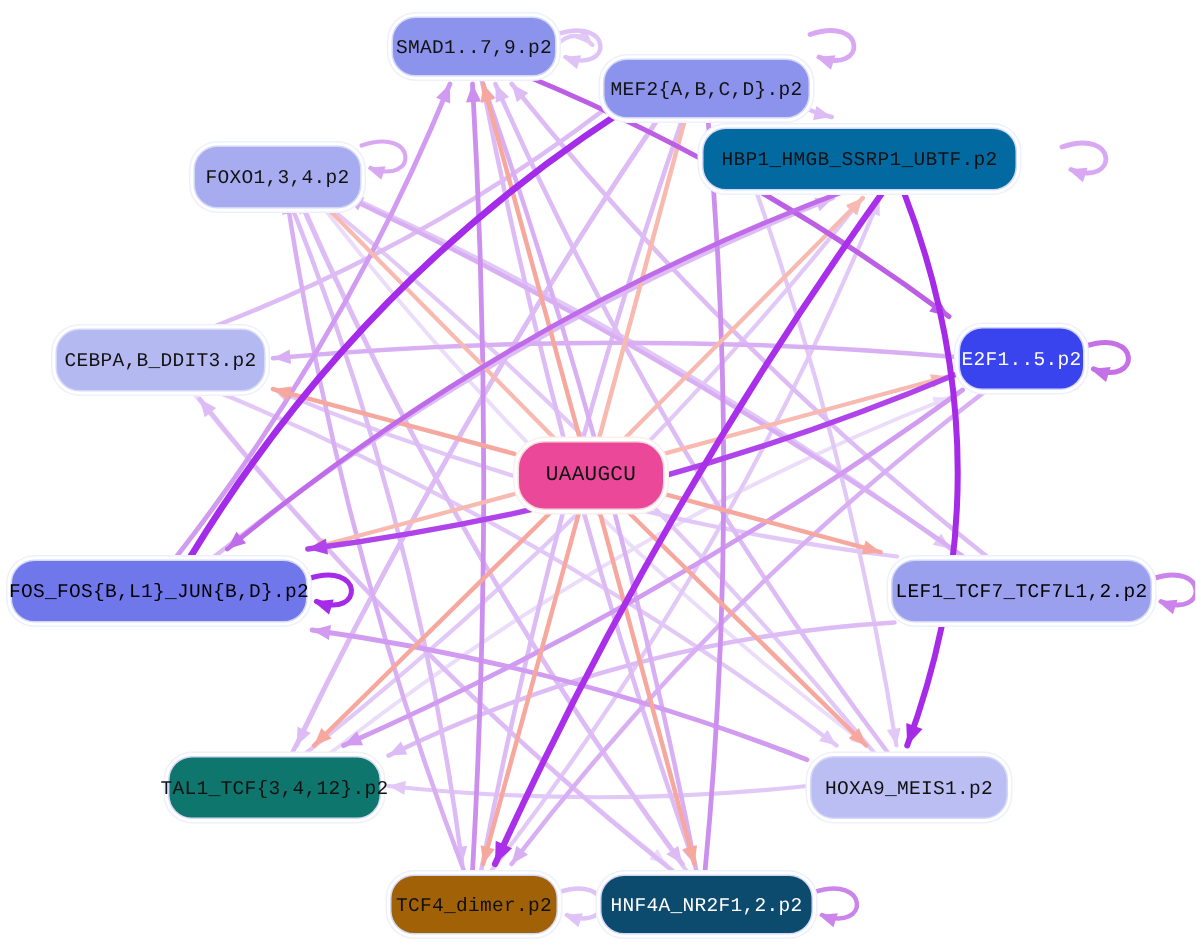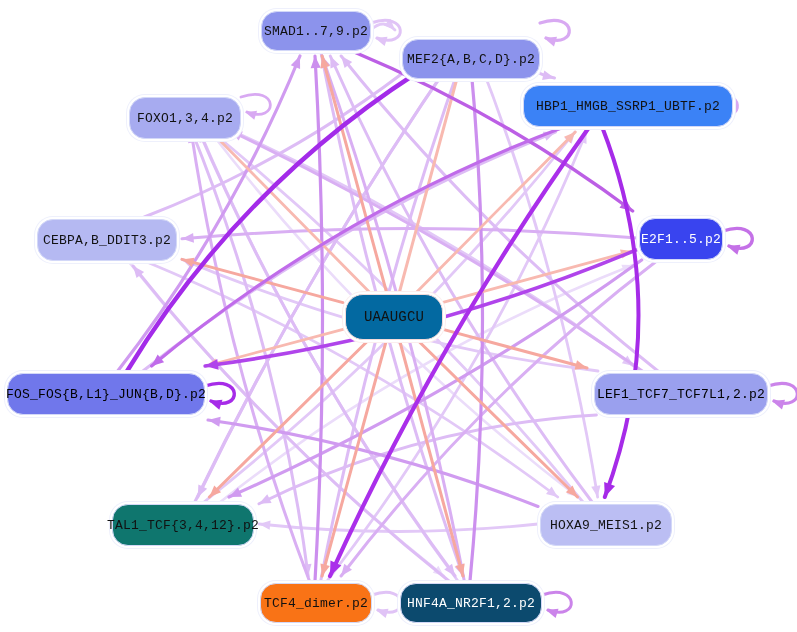--- a/index.html
+++ b/index.html
@@ -143,24 +143,24 @@
       <path d="M772,401 L785.0002559208316,399.7646165644293 L781.9836219502519,409.4178452702844 Z" fill="#CB84EA"></path>
       <path d="M372,595 C410,582 410,622 378,610" fill="none" stroke="#E0C3F6" stroke-width="3" stroke-linecap="round"></path>
       <path d="M376,610 L388.5251635117647,608.8097634673903 L385.618771978648,618.1102163733636 Z" fill="#E0C3F6"></path>
       <path d="M542,595 C580,582 580,622 548,610" fill="none" stroke="#CB84EA" stroke-width="3" stroke-linecap="round"></path>
       <path d="M546,610 L558.5251635117647,608.8097634673903 L555.618771978648,618.1102163733636 Z" fill="#CB84EA"></path>
     </svg>
   <div id="node-layer">
       <div class="node" style="left: 261px; top: 11px; width: 108px; height: 38px; background: rgb(140, 147, 236); color: rgb(17, 17, 17);">SMAD1..7,9.p2</div>
       <div class="node" style="left: 402px; top: 11px; width: 136px; height: 38px; background: rgb(140, 147, 236); color: rgb(17, 17, 17); margin-top: 28px;">MEF2{A,B,C,D}.p2</div>
       <div class="node" style="left: 129px; top: 84px; width: 110px; height: 40px; background: rgb(167, 171, 240); color: rgb(17, 17, 17); margin-top: 13px;">FOXO1,3,4.p2</div>
-      <div class="node" style="left: 523px; top: 85px; width: 208px; height: 40px; background: #3b82f6; color: rgb(17, 17, 17);">HBP1_HMGB_SSRP1_UBTF.p2</div>
+      <div class="node" style="left: 468px; top: 85px; width: 208px; height: 40px; background: #0369a1; color: rgb(17, 17, 17);">HBP1_HMGB_SSRP1_UBTF.p2</div>
       <div class="node" style="left: 37px; top: 219px; width: 138px; height: 40px; background: rgb(181, 185, 242); color: rgb(17, 17, 17); text-align: center;">CEBPA,B_DDIT3.p2</div>
       <div class="node" style="left: 639px; top: 218px; width: 82px; height: 40px; background: rgb(57, 68, 239); color: rgb(255, 255, 255);">E2F1..5.p2</div>
-      <div class="node center" style="left: 345px; top: 294px; width: 96px; height: 44px; background: #0369a1; color: rgb(17, 17, 17);">UAAUGCU</div>
+      <div class="node center" style="left: 345px; top: 294px; width: 96px; height: 44px; background: #ec4899; color: rgb(17, 17, 17);">UAAUGCU</div>
       <div class="node" style="left: 7px; top: 373px; width: 196px; height: 40px; background: rgb(112, 119, 235); color: #000000;">FOS_FOS{B,L1}_JUN{B,D}.p2</div>
       <div class="node" style="left: 594px; top: 373px; width: 172px; height: 40px; background: rgb(154, 160, 238); color: #000000;">LEF1_TCF7_TCF7L1,2.p2</div>
       <div class="node" style="left: 112px; top: 504px; width: 140px; height: 40px; background: #0f766e; color: rgb(17, 17, 17);">TAL1_TCF{3,4,12}.p2</div>
       <div class="node" style="left: 540px; top: 504px; width: 130px; height: 40px; background: rgb(187, 190, 243); color: rgb(17, 17, 17);">HOXA9_MEIS1.p2</div>
-      <div class="node" style="left: 260px; top: 583px; width: 110px; height: 38px; background: #f97316; color: rgb(17, 17, 17);">TCF4_dimer.p2</div>
+      <div class="node" style="left: 260px; top: 583px; width: 110px; height: 38px; background: #a16207; color: rgb(17, 17, 17);">TCF4_dimer.p2</div>
       <div class="node" style="left: 400px; top: 583px; width: 140px; height: 38px; background: #0c4a6e; color: rgb(255, 255, 255); text-align: center;">HNF4A_NR2F1,2.p2</div>
     </div>
 </div>
 
 </body></html>

